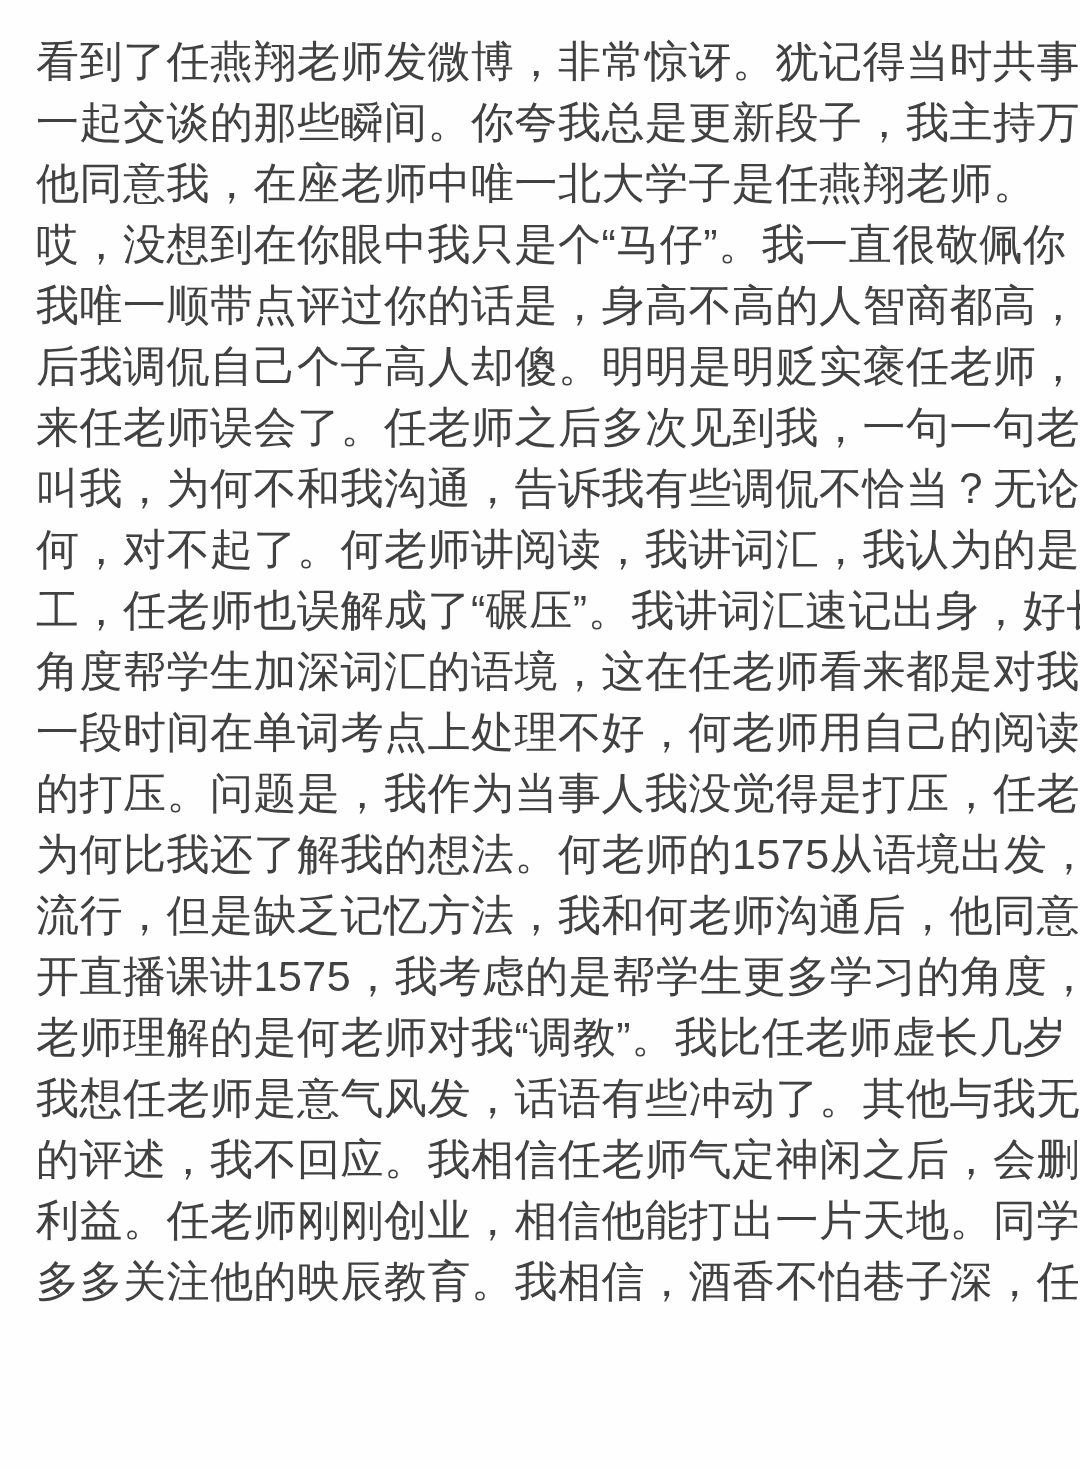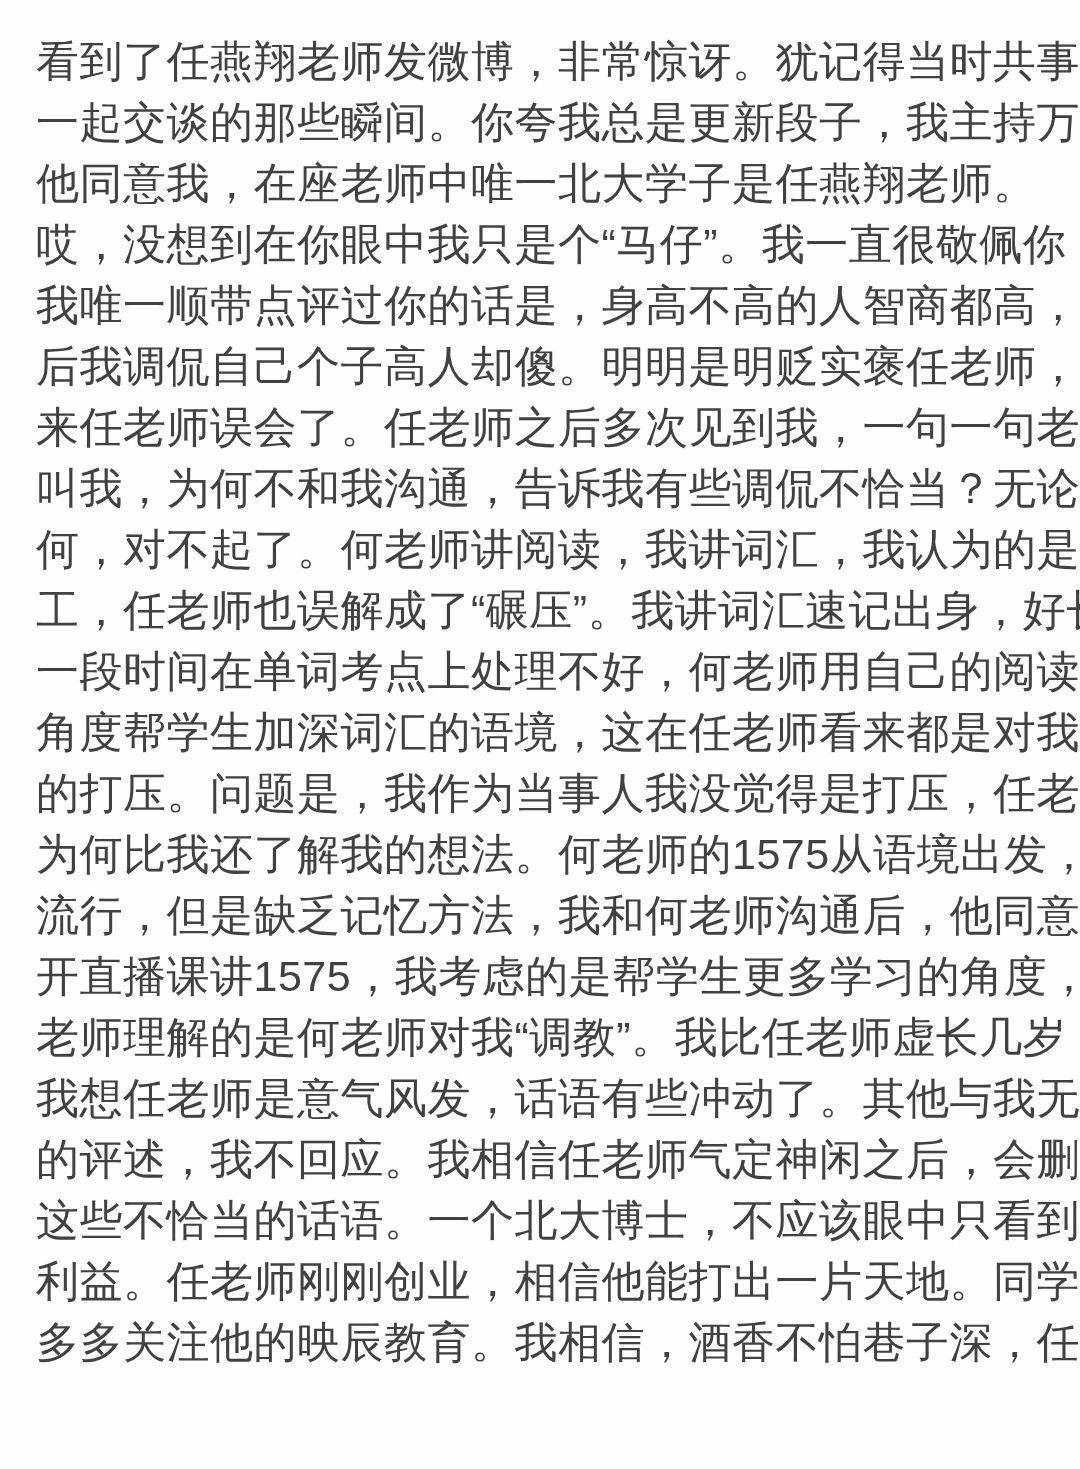--- a/index.html
+++ b/index.html
@@ -34,25 +34,24 @@
     <div class="line">看到了任燕翔老师发微博，非常惊讶。犹记得当时共事时</div>
     <div class="line">一起交谈的那些瞬间。你夸我总是更新段子，我主持万人</div>
     <div class="line">他同意我，在座老师中唯一北大学子是任燕翔老师。</div>
     <div class="line">哎，没想到在你眼中我只是个“马仔”。我一直很敬佩你，</div>
     <div class="line">我唯一顺带点评过你的话是，身高不高的人智商都高，然</div>
     <div class="line">后我调侃自己个子高人却傻。明明是明贬实褒任老师，看</div>
     <div class="line">来任老师误会了。任老师之后多次见到我，一句一句老刘</div>
     <div class="line">叫我，为何不和我沟通，告诉我有些调侃不恰当？无论如</div>
     <div class="line">何，对不起了。何老师讲阅读，我讲词汇，我认为的是分</div>
     <div class="line">工，任老师也误解成了“碾压”。我讲词汇速记出身，好长</div>
+    <div class="line">角度帮学生加深词汇的语境，这在任老师看来都是对我</div>
     <div class="line">一段时间在单词考点上处理不好，何老师用自己的阅读</div>
-    <div class="line">角度帮学生加深词汇的语境，这在任老师看来都是对我</div>
     <div class="line">的打压。问题是，我作为当事人我没觉得是打压，任老师</div>
     <div class="line">为何比我还了解我的想法。何老师的1575从语境出发，很</div>
     <div class="line">流行，但是缺乏记忆方法，我和何老师沟通后，他同意我</div>
     <div class="line">开直播课讲1575，我考虑的是帮学生更多学习的角度，任</div>
     <div class="line">老师理解的是何老师对我“调教”。我比任老师虚长几岁，</div>
     <div class="line">我想任老师是意气风发，话语有些冲动了。其他与我无关</div>
     <div class="line">的评述，我不回应。我相信任老师气定神闲之后，会删除</div>
-    <div class="line">这些不恰当的话语。一个北大博士，不应该眼中只看到</div>
     <div class="line">利益。任老师刚刚创业，相信他能打出一片天地。同学们</div>
     <div class="line">多多关注他的映辰教育。我相信，酒香不怕巷子深，任老</div>
   </div>
 
 </body></html>

